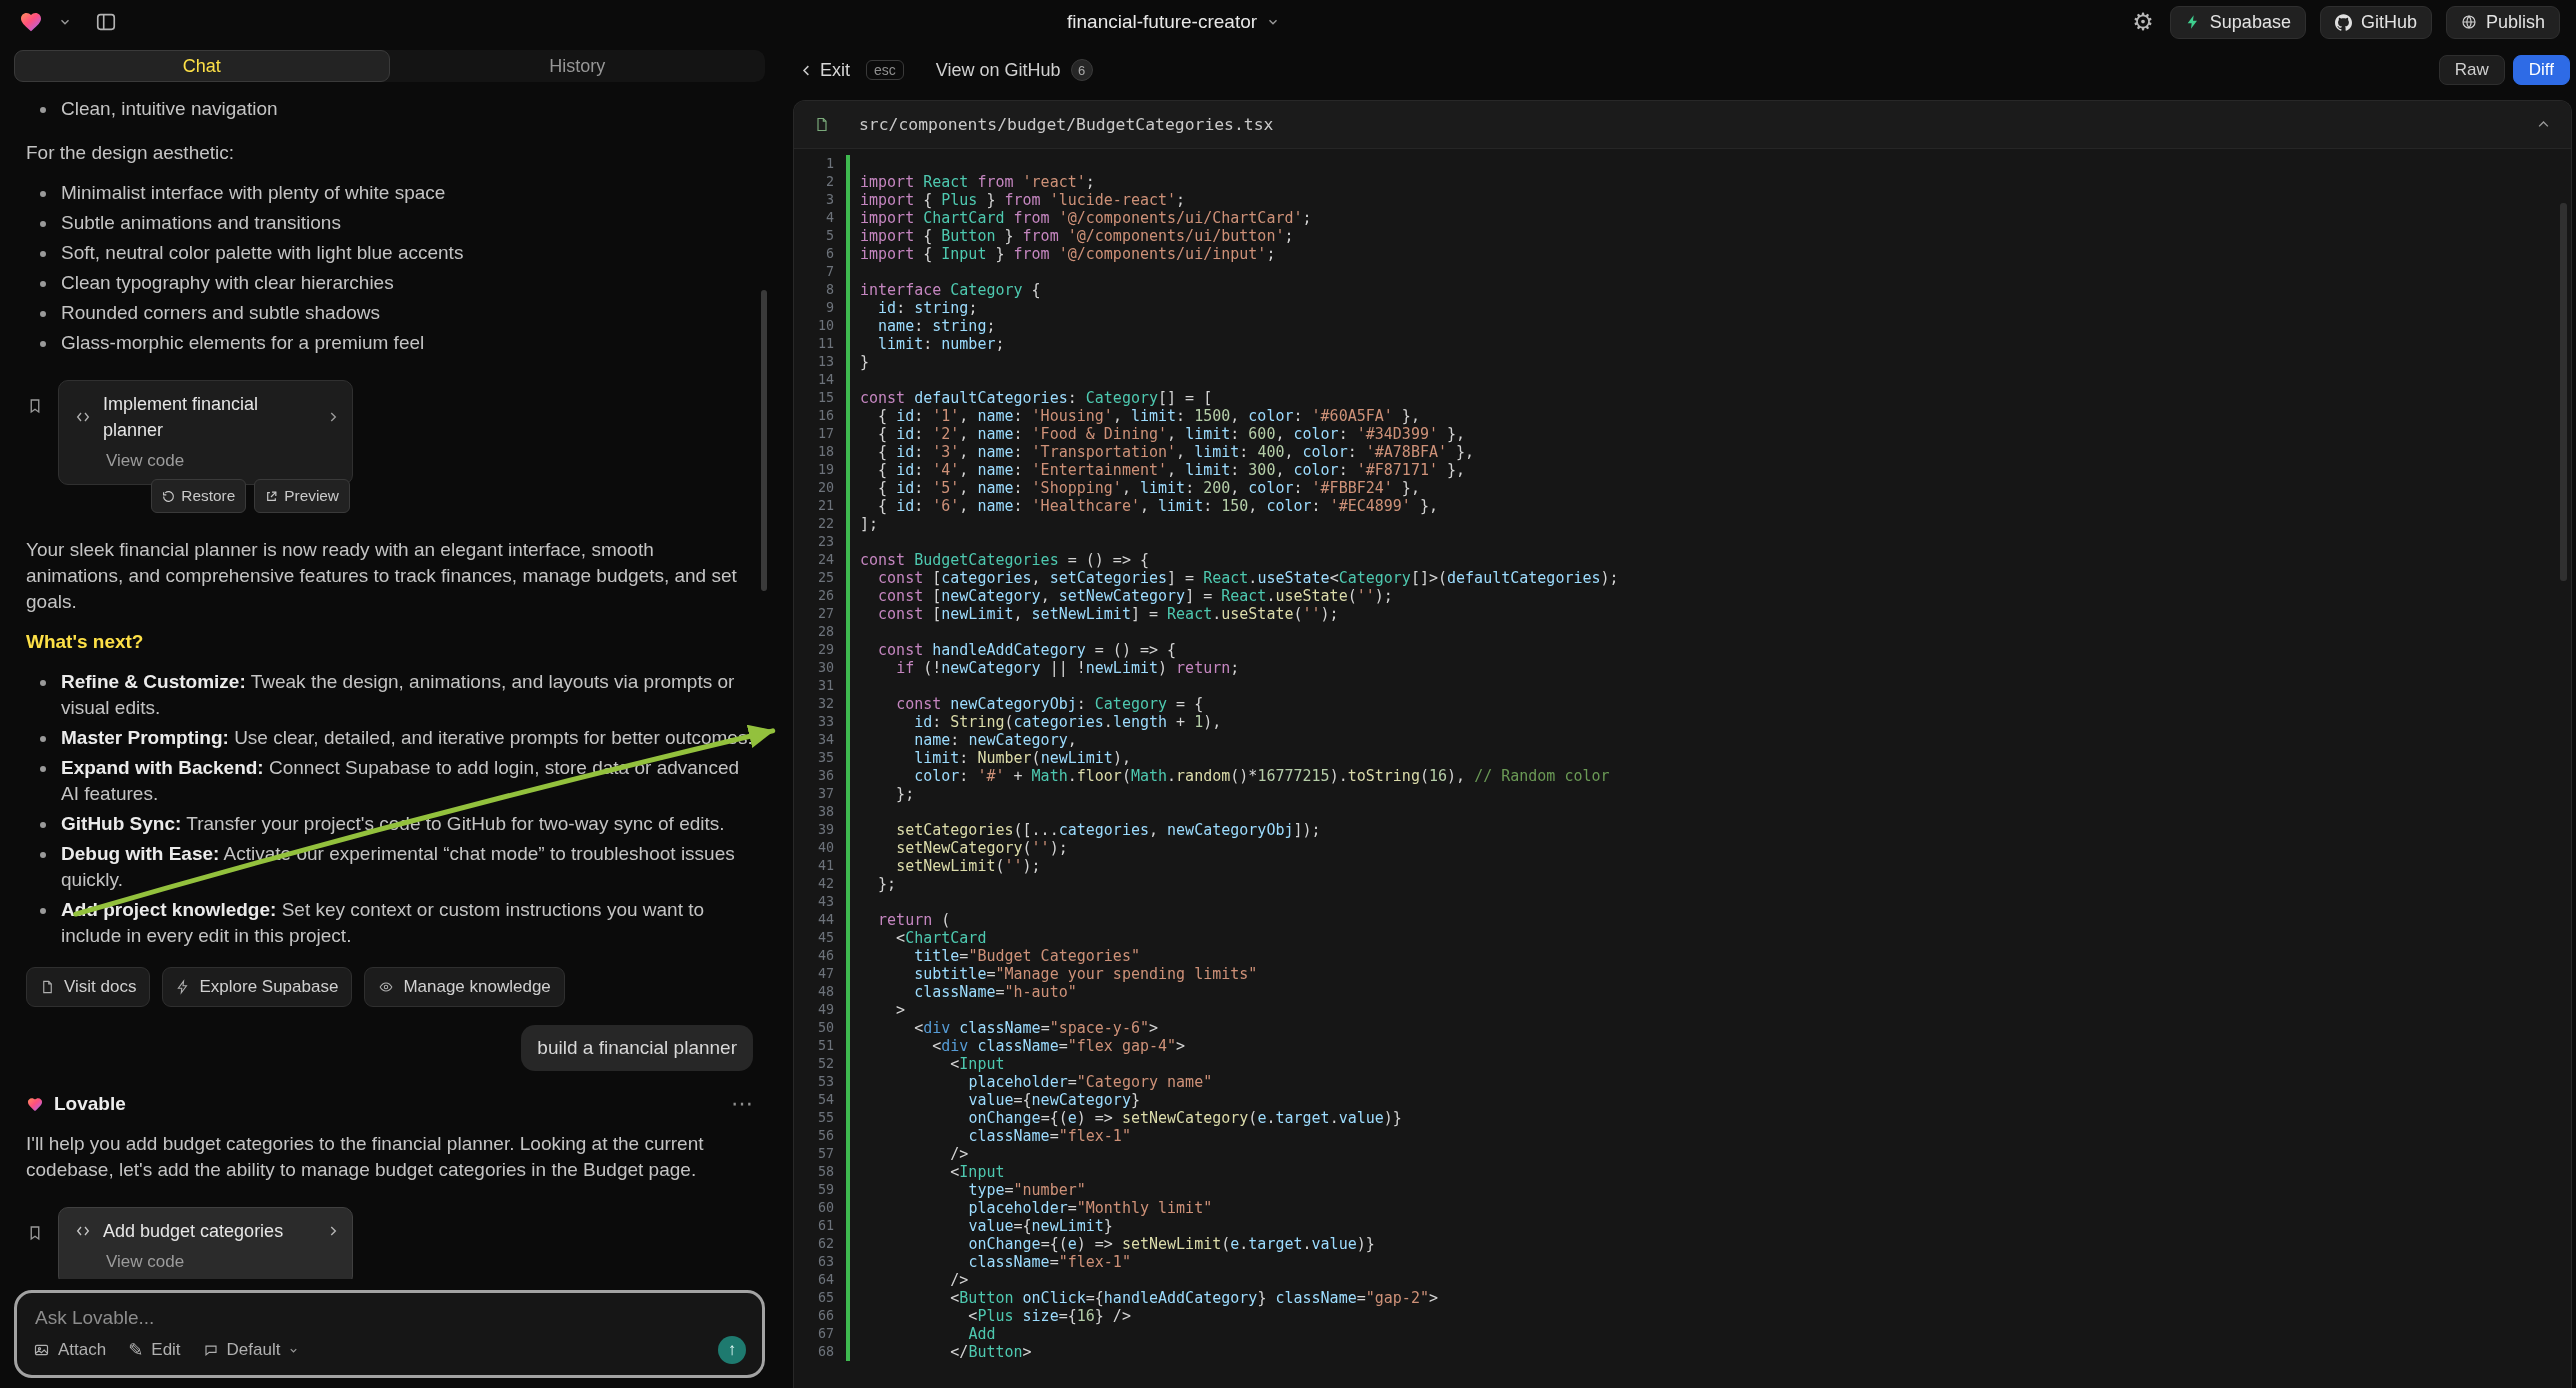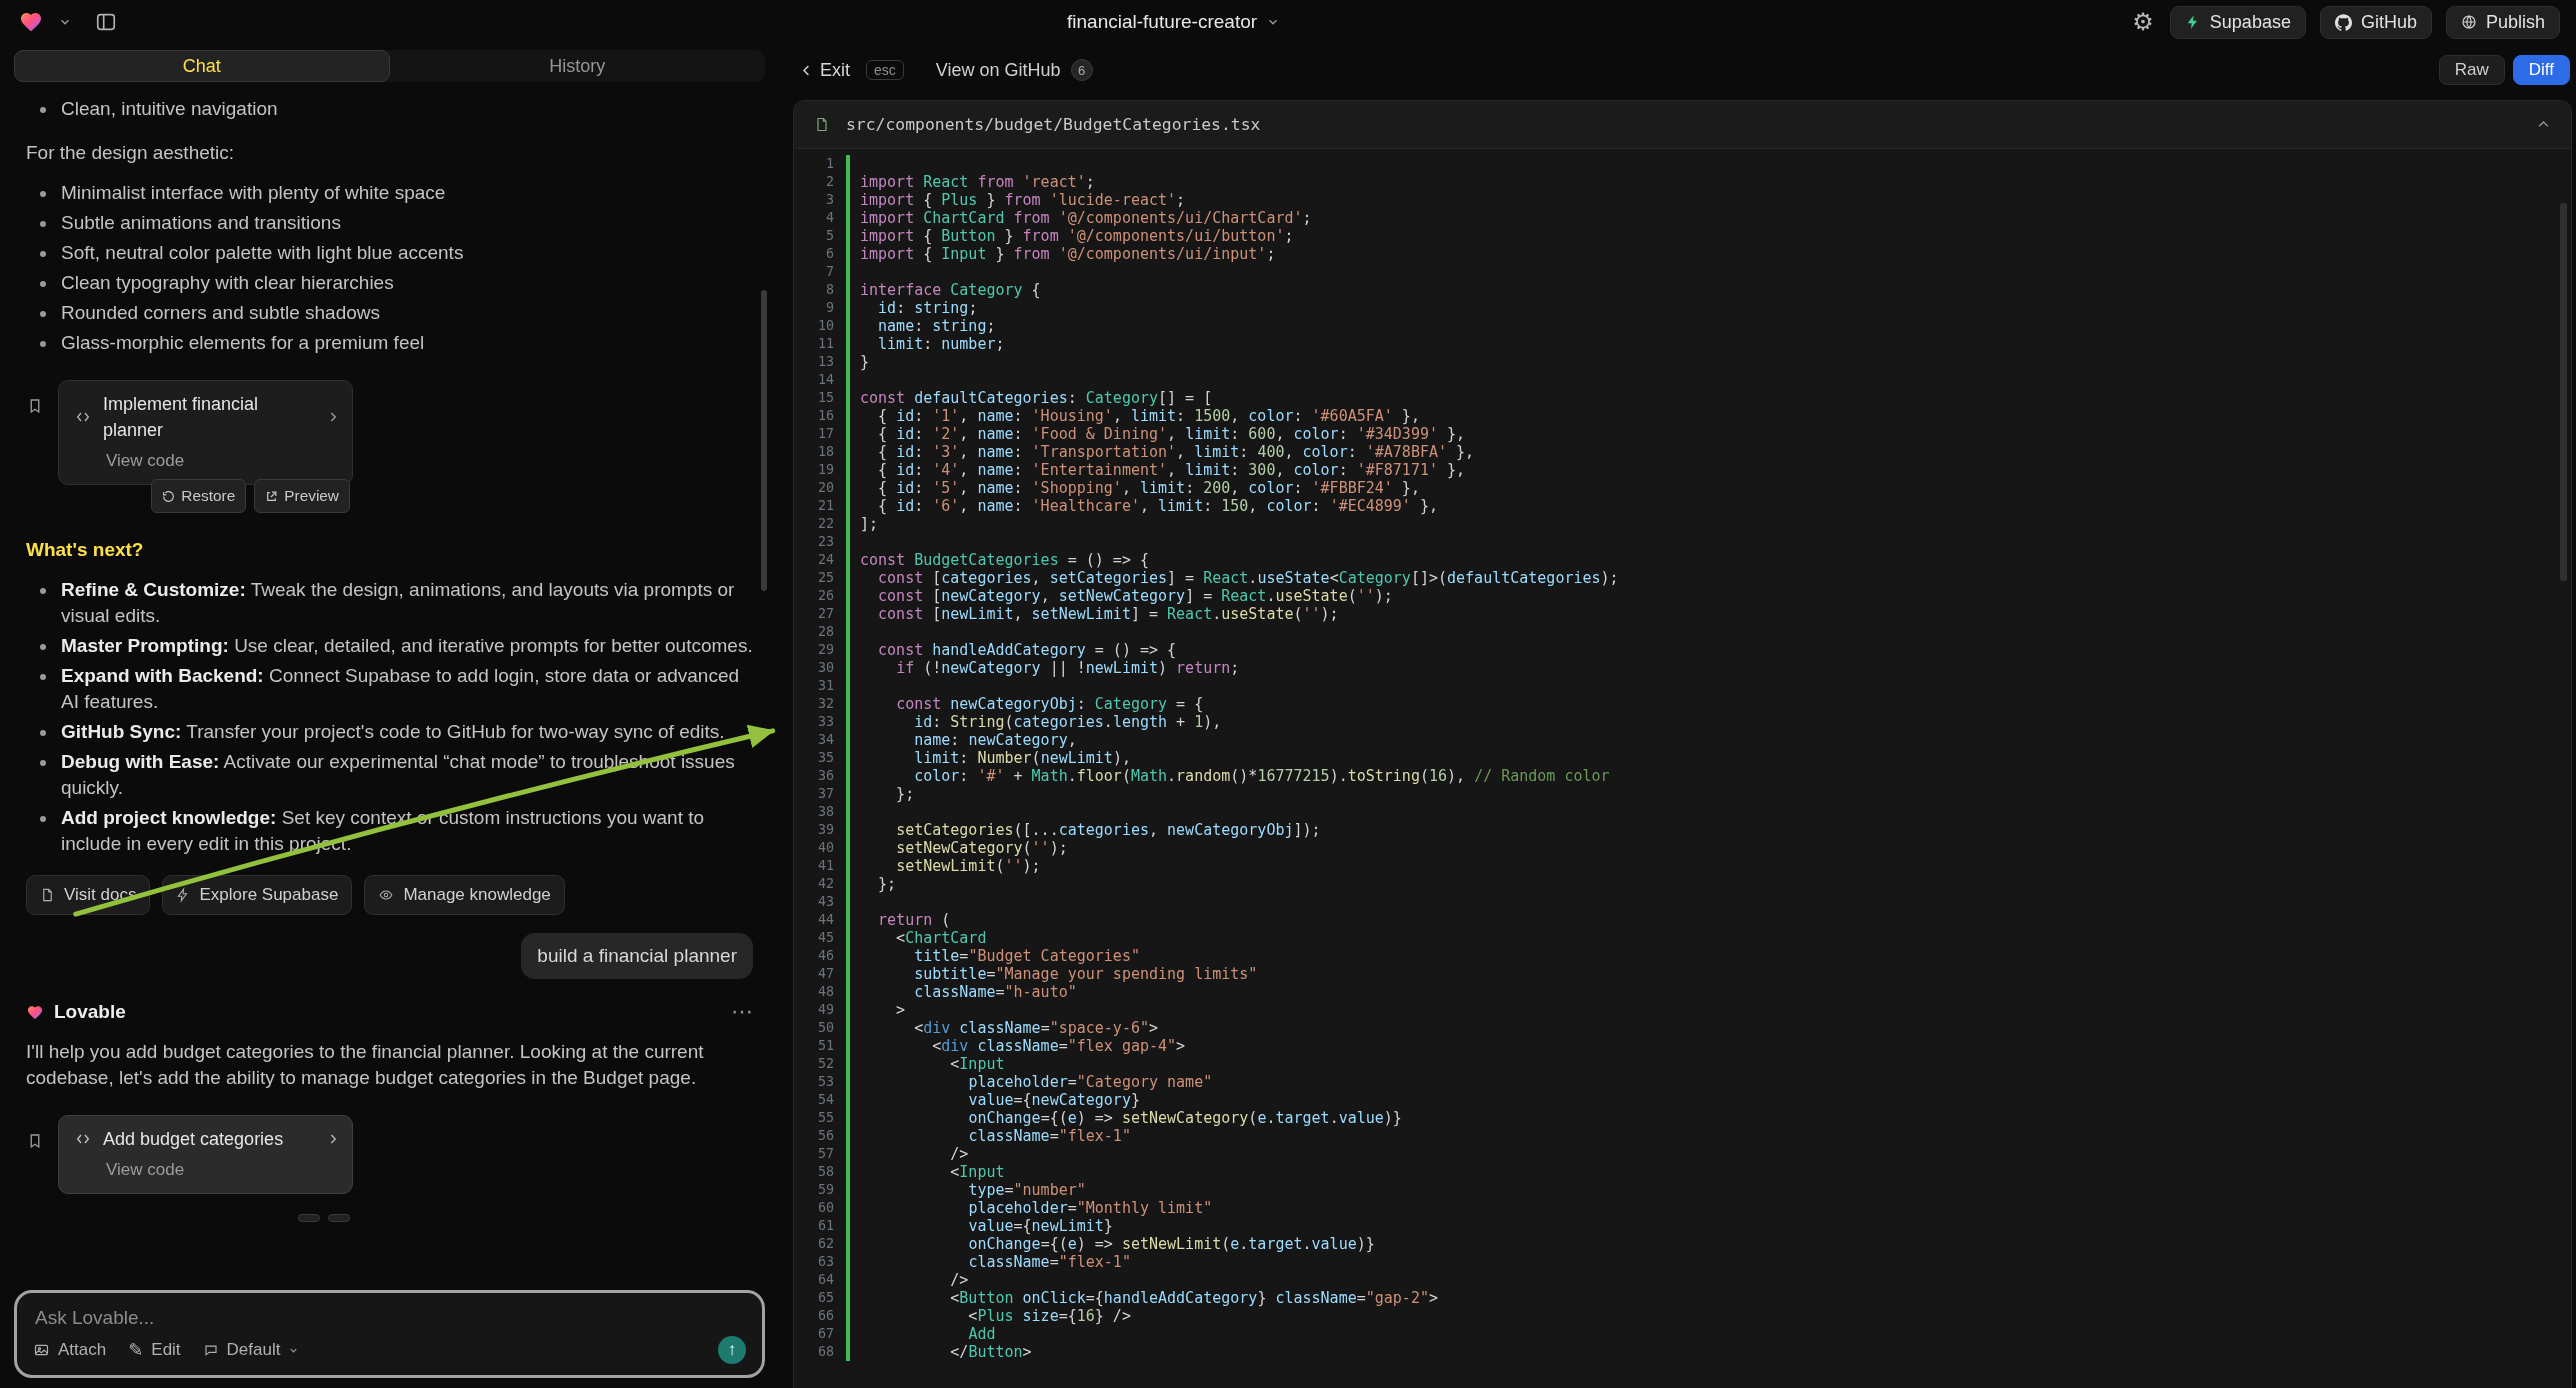--- a/index.html
+++ b/index.html
@@ -79,21 +79,21 @@
   .gh-badge{width:22px;height:22px;border-radius:50%;background:#262626;border:1px solid #3a3a3a;color:#a9a9a9;
             font-size:13px;display:flex;align-items:center;justify-content:center}
   .hdr-right{margin-left:auto;display:flex;gap:8px}
   .hdr-btn{border-radius:8px;padding:4px 15px;font-size:17px;background:#1e1e1e;color:#cfcfcf;
            border:1px solid #2e2e2e;cursor:pointer}
   .hdr-btn.active{background:#2e6be6;border-color:#2e6be6;color:#fff}
 
   .code-panel{position:absolute;left:793px;right:4px;top:100px;bottom:0;background:#161616;
               border:1px solid #282828;border-bottom:none;border-radius:12px 12px 0 0;
               display:flex;flex-direction:column;overflow:hidden;z-index:4}
-  .file-header{height:48px;display:flex;align-items:center;gap:16px;padding:0 20px;background:#1b1b1b;
+  .file-header{height:48px;display:flex;align-items:center;gap:29px;padding:0 20px;background:#1b1b1b;
                border-bottom:1px solid #262626;font-family:"DejaVu Sans Mono",monospace;font-size:16.4px;
                color:#c9c9c9;flex-shrink:0}
   .collapse{margin-left:auto;cursor:pointer;color:#9a9a9a;display:flex}
   .code-scroll{flex:1;padding-top:6px;position:relative;overflow:hidden}
   .code-line{display:flex;height:18px;font-family:"DejaVu Sans Mono",monospace;font-size:15px;
              line-height:18px;white-space:pre}
   .ln{width:52px;flex-shrink:0;text-align:right;padding-right:12px;color:#6d737b;font-size:13.4px;line-height:18px}
   .diff-bar{width:4px;flex-shrink:0;background:#3fb950}
   .code-text{padding-left:10px;color:#d4d4d4}
   .c-kw{color:#c586c0}.c-str{color:#ce9178}.c-num{color:#b5cea8}.c-fn{color:#dcdcaa}
@@ -222,20 +222,21 @@
                   <path d="M9 5H5v14h14v-4"></path>
                   <path d="M13 4h7v7"></path>
                   <path d="M20 4l-9 9"></path>
                 </svg>
               <span>Preview</span>
             </span>
           </div>
         </div>
       </div>
 
+      <p>Your sleek financial planner is now ready with an elegant interface, smooth animations, and comprehensive features to track finances, manage budgets, and set goals.</p>
       <p class="bold-head">What's next?</p>
       <ul class="blist">
           <li><b>Refine &amp; Customize:</b> Tweak the design, animations, and layouts via prompts or visual edits.</li>
           <li><b>Master Prompting:</b> Use clear, detailed, and iterative prompts for better outcomes.</li>
           <li><b>Expand with Backend:</b> Connect Supabase to add login, store data or advanced AI features.</li>
           <li><b>GitHub Sync:</b> Transfer your project's code to GitHub for two-way sync of edits.</li>
           <li><b>Debug with Ease:</b> Activate our experimental “chat mode” to troubleshoot issues quickly.</li>
           <li><b>Add project knowledge:</b> Set key context or custom instructions you want to include in every edit in this project.</li>
         </ul>
 

